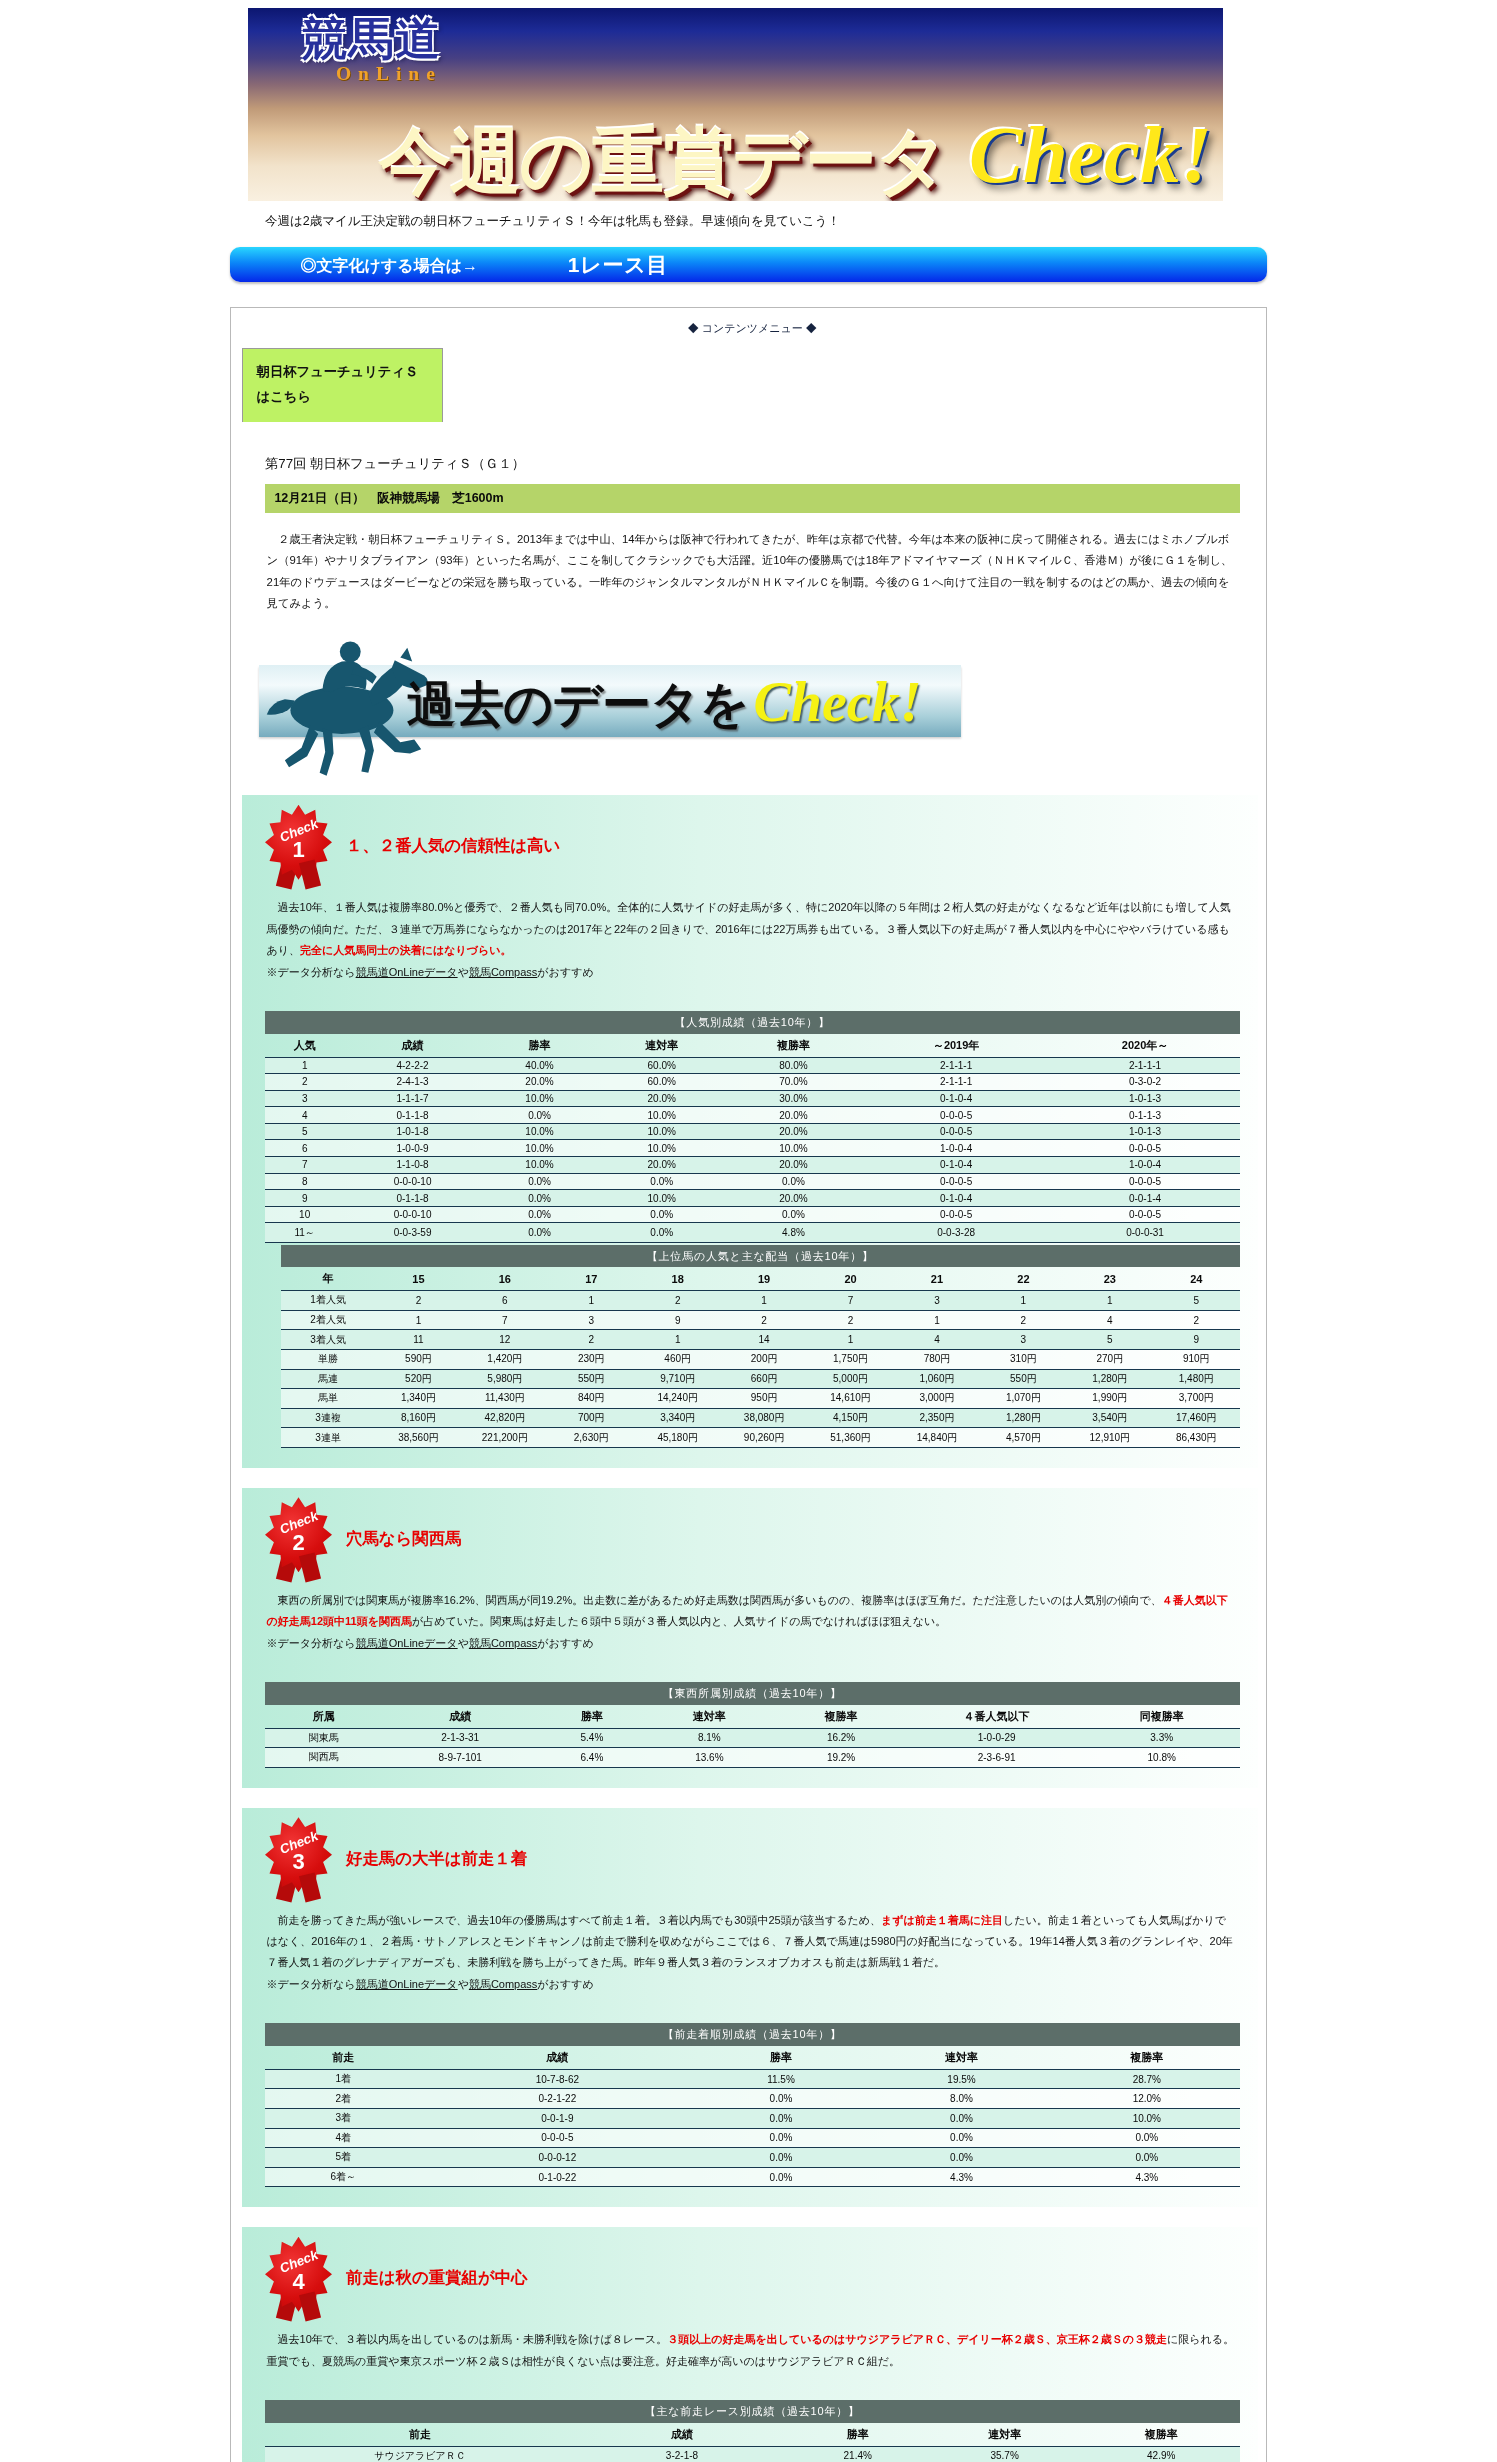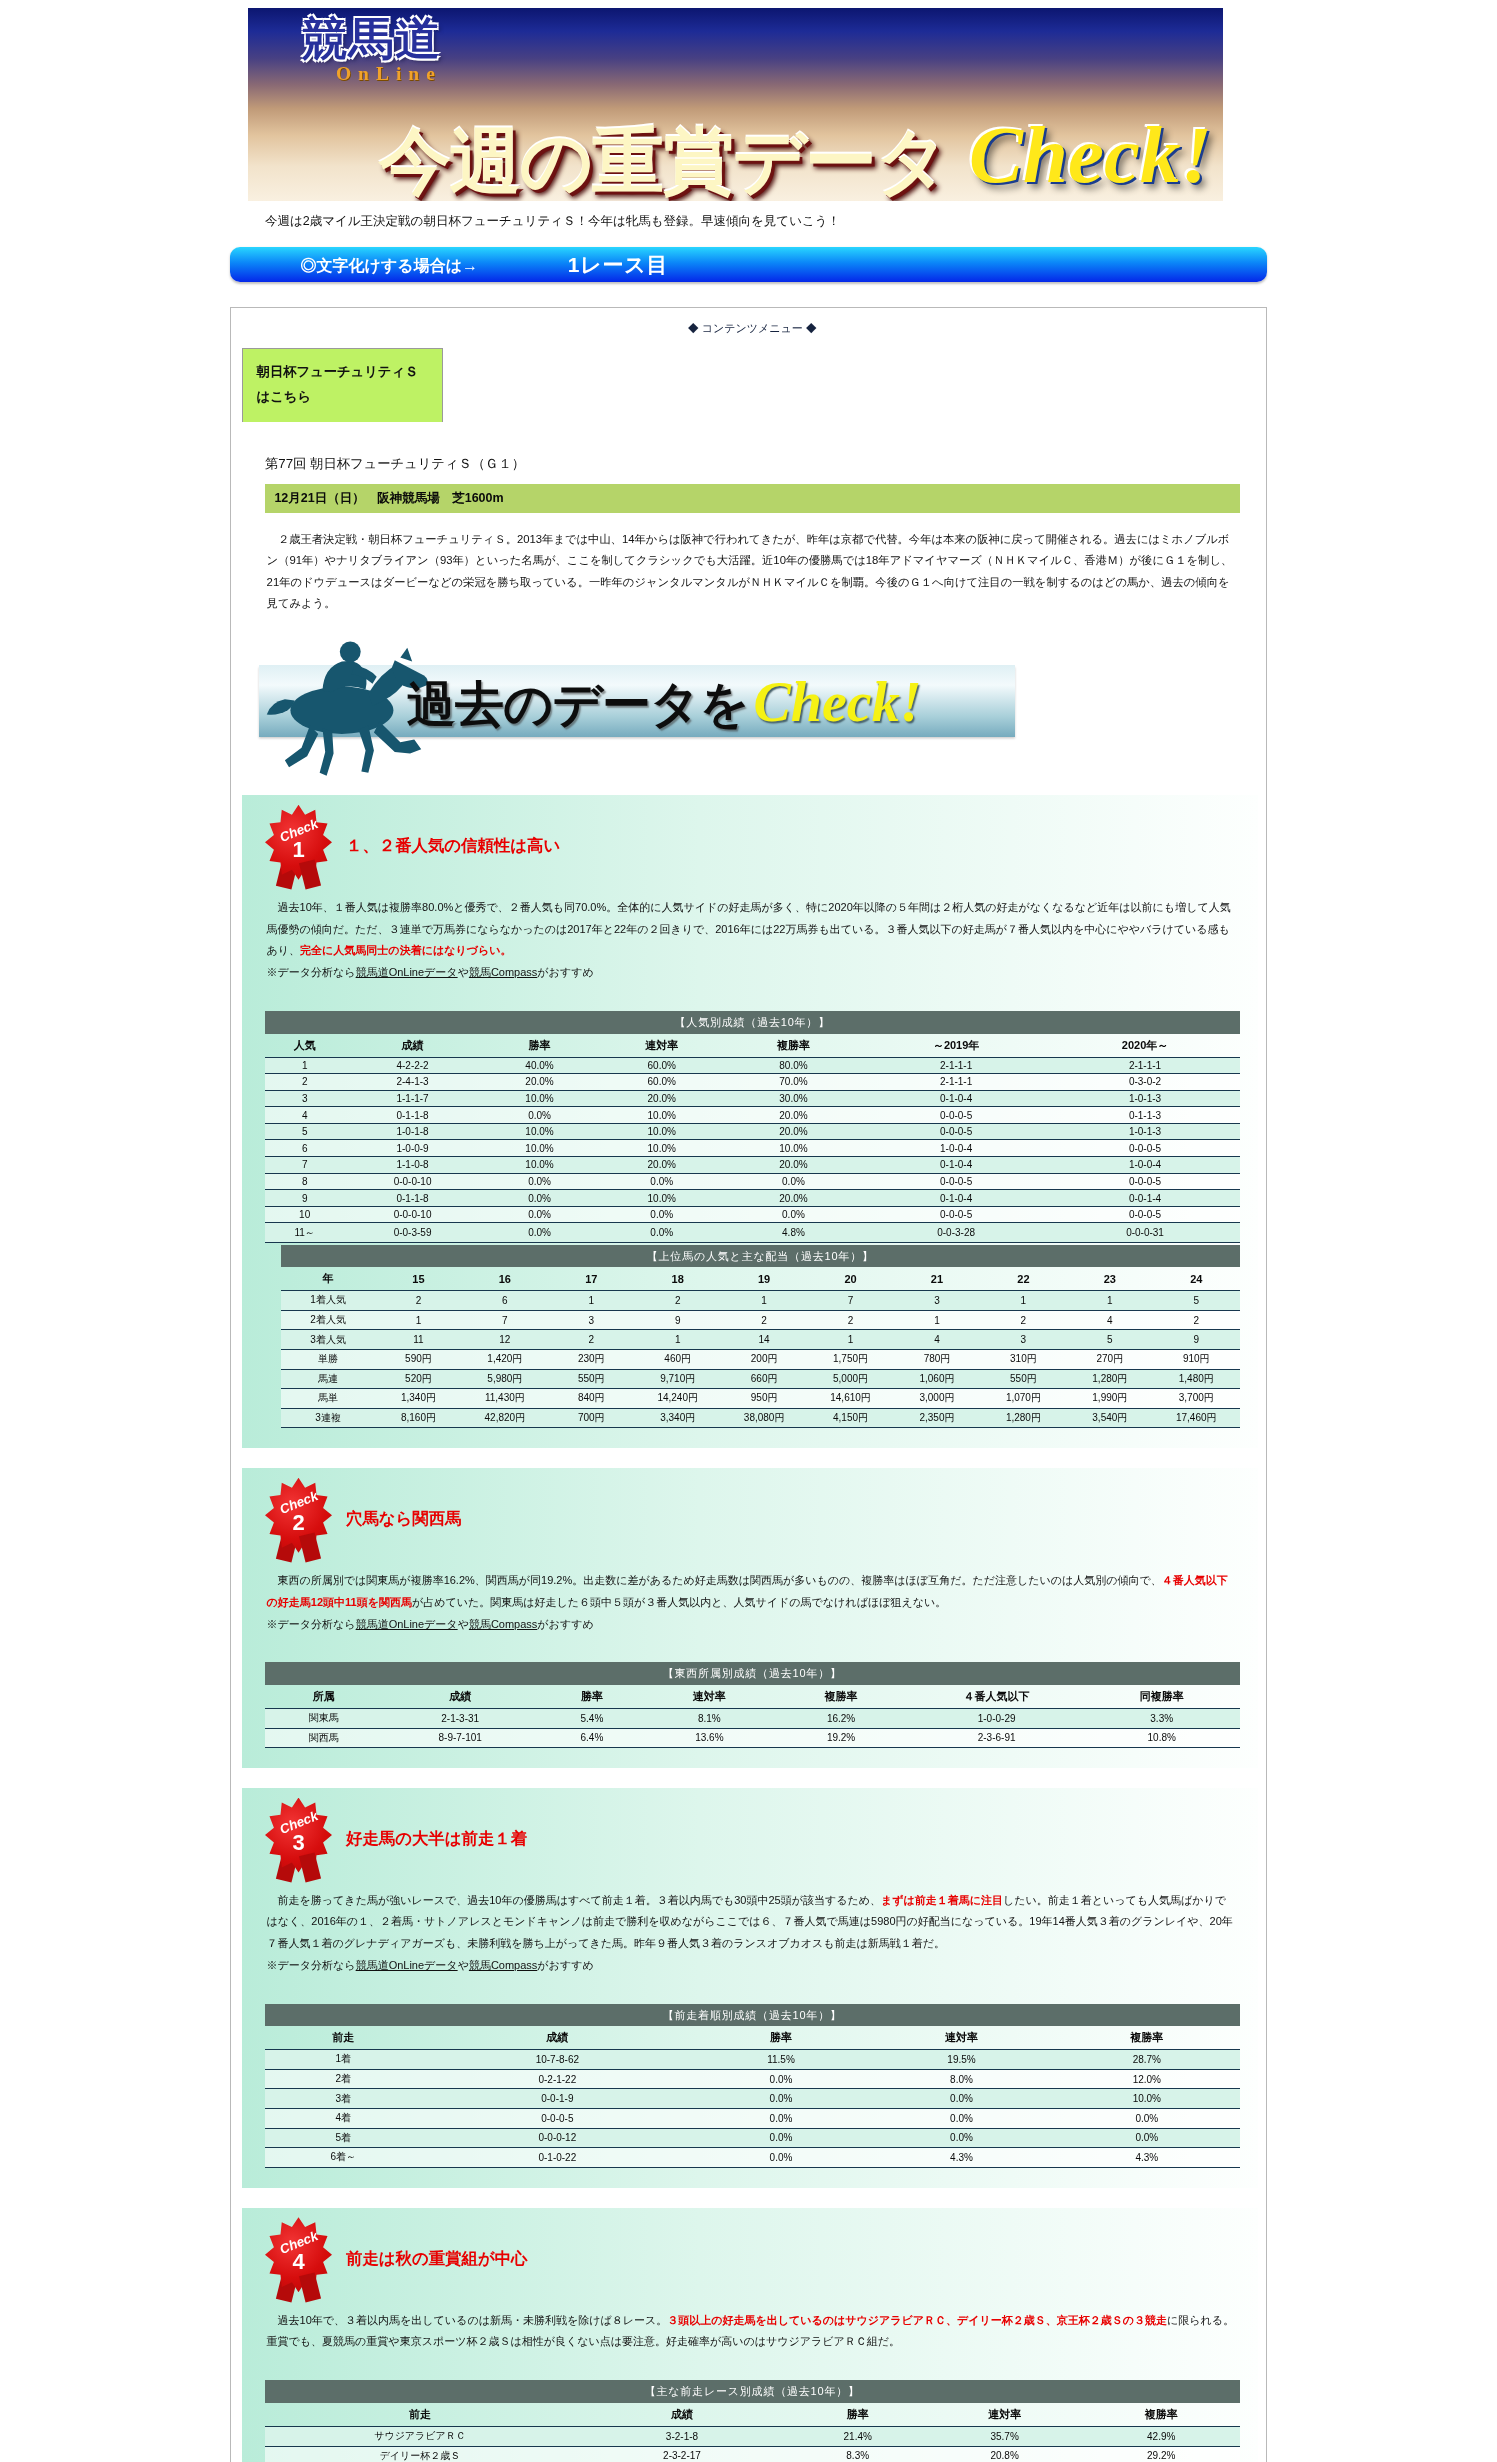--- a/index.html
+++ b/index.html
@@ -30,21 +30,21 @@
   .content-box{width:1037px;margin:25px auto 0 auto;border:0.8px solid #b9b9b9;background:#fff;box-sizing:border-box;
     padding:7.8px 26.5px 22px 34px;}
   .menu-header{text-align:center;font-size:11px;color:#16233f;margin:4.7px 0 12.5px 0;}
   .tab{display:inline-block;margin-left:-23.4px;border:0.8px solid #9a9a9a;border-bottom:none;background:#bef264;
     padding:9.4px 17px 12.5px 14px;font-size:13.3px;font-weight:bold;line-height:1.9;min-width:168px;cursor:pointer;}
   .race-title{margin-top:33px;font-size:13.3px;color:#111;}
   .green-bar{margin-top:11px;background:#b5d469;font-weight:bold;font-size:12.5px;padding:6.2px 9.4px;color:#0a0a0a;}
   .lead{font-size:11.3px;line-height:1.9;margin:15.6px 1.6px 0 1.6px;}
 
   
-  .data-banner{position:relative;width:756px;height:144px;margin:17px 0 4.7px -6.2px;}
+  .data-banner{position:relative;width:702px;height:144px;margin:17px 0 4.7px -6.2px;}
   .data-banner .band{position:absolute;left:0;top:34px;width:100%;height:72px;
     background:linear-gradient(180deg,#dff0f4 0%,#f3fafc 28%,#a8cfd9 72%,#76abbe 100%);box-shadow:0 1.6px 2.3px rgba(0,0,0,.2);}
   .data-banner .band-text{position:absolute;left:148px;top:39px;white-space:nowrap;}
   .data-banner .band-text .k{font-size:49px;font-weight:bold;color:#0d0d0d;letter-spacing:-0.8px;text-shadow:1.6px 1.6px 1.6px rgba(60,60,60,.55);}
   .data-banner .band-text .c{font-family:"Liberation Serif",serif;font-style:italic;font-weight:bold;font-size:56px;color:#f6f214;
     text-shadow:1.6px 1.6px 1.6px #46606a;margin-left:4.7px;}
   .horse{position:absolute;left:4.7px;top:-7.8px;height:160px;width:auto;}
 
   
   .check-section{margin:20px -18px 0 -23.4px;padding:9.4px 18px 20px 23.4px;
@@ -377,20 +377,33 @@
                 <td>42,820円</td>
                 <td>700円</td>
                 <td>3,340円</td>
                 <td>38,080円</td>
                 <td>4,150円</td>
                 <td>2,350円</td>
                 <td>1,280円</td>
                 <td>3,540円</td>
                 <td>17,460円</td>
               </tr>
+              <tr>
+                <td>3連単</td>
+                <td>38,560円</td>
+                <td>221,200円</td>
+                <td>2,630円</td>
+                <td>45,180円</td>
+                <td>90,260円</td>
+                <td>51,360円</td>
+                <td>14,840円</td>
+                <td>4,570円</td>
+                <td>12,910円</td>
+                <td>86,430円</td>
+              </tr>
             </tbody>
           </table>
       </div>
     </section>
 
     
     <section class="check-section">
       <div class="sec-head">
         <div class="badge-wrap">
           <div class="badge">

